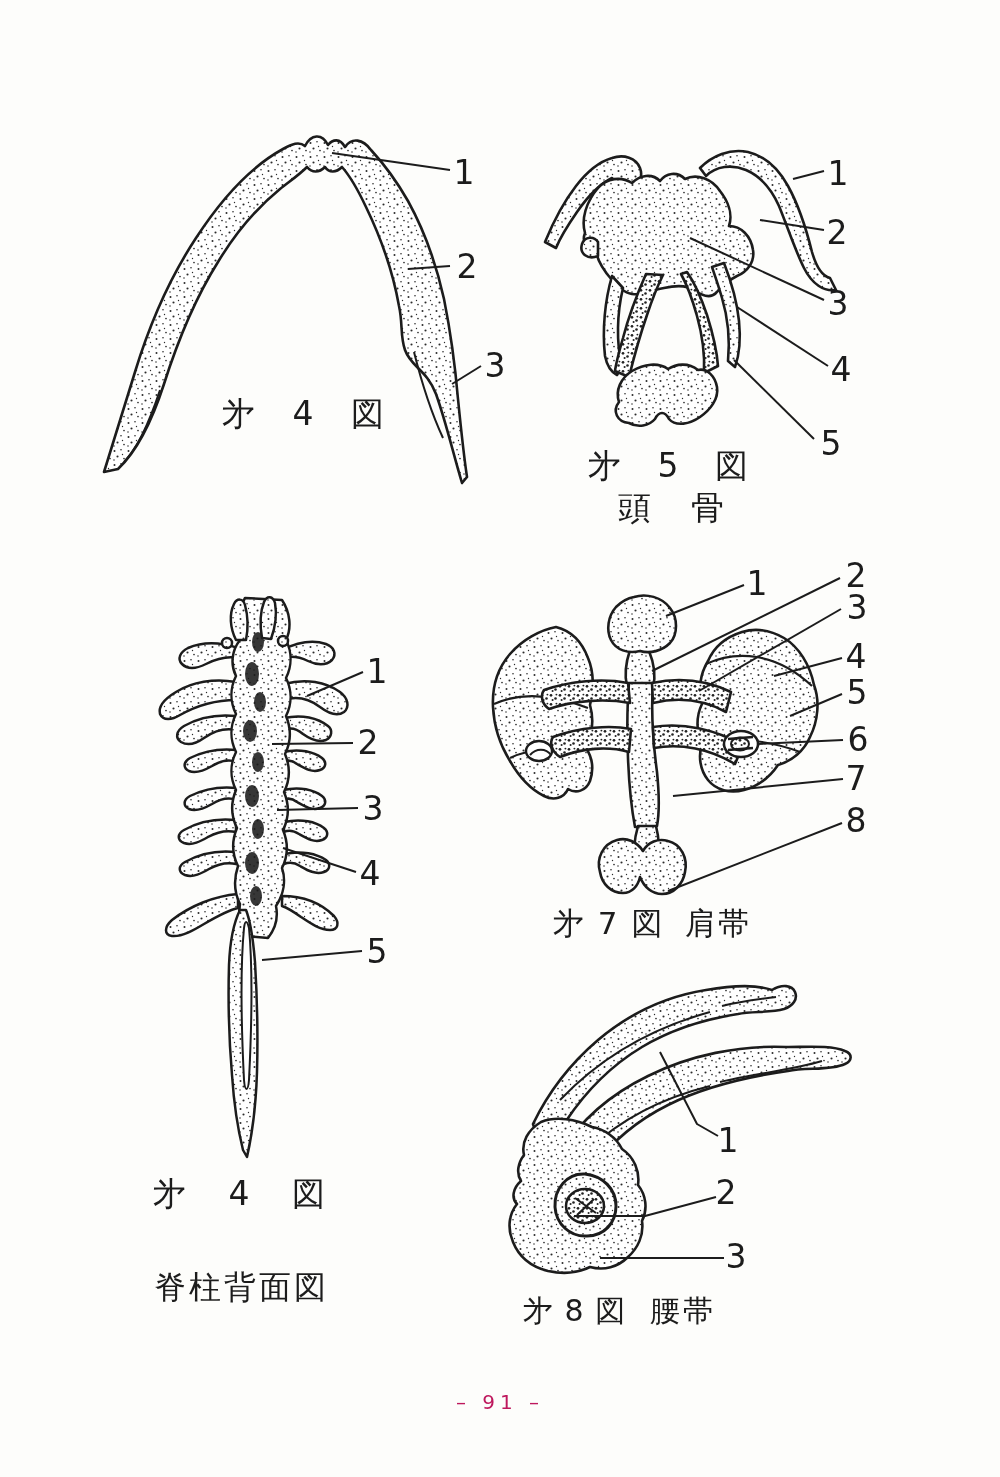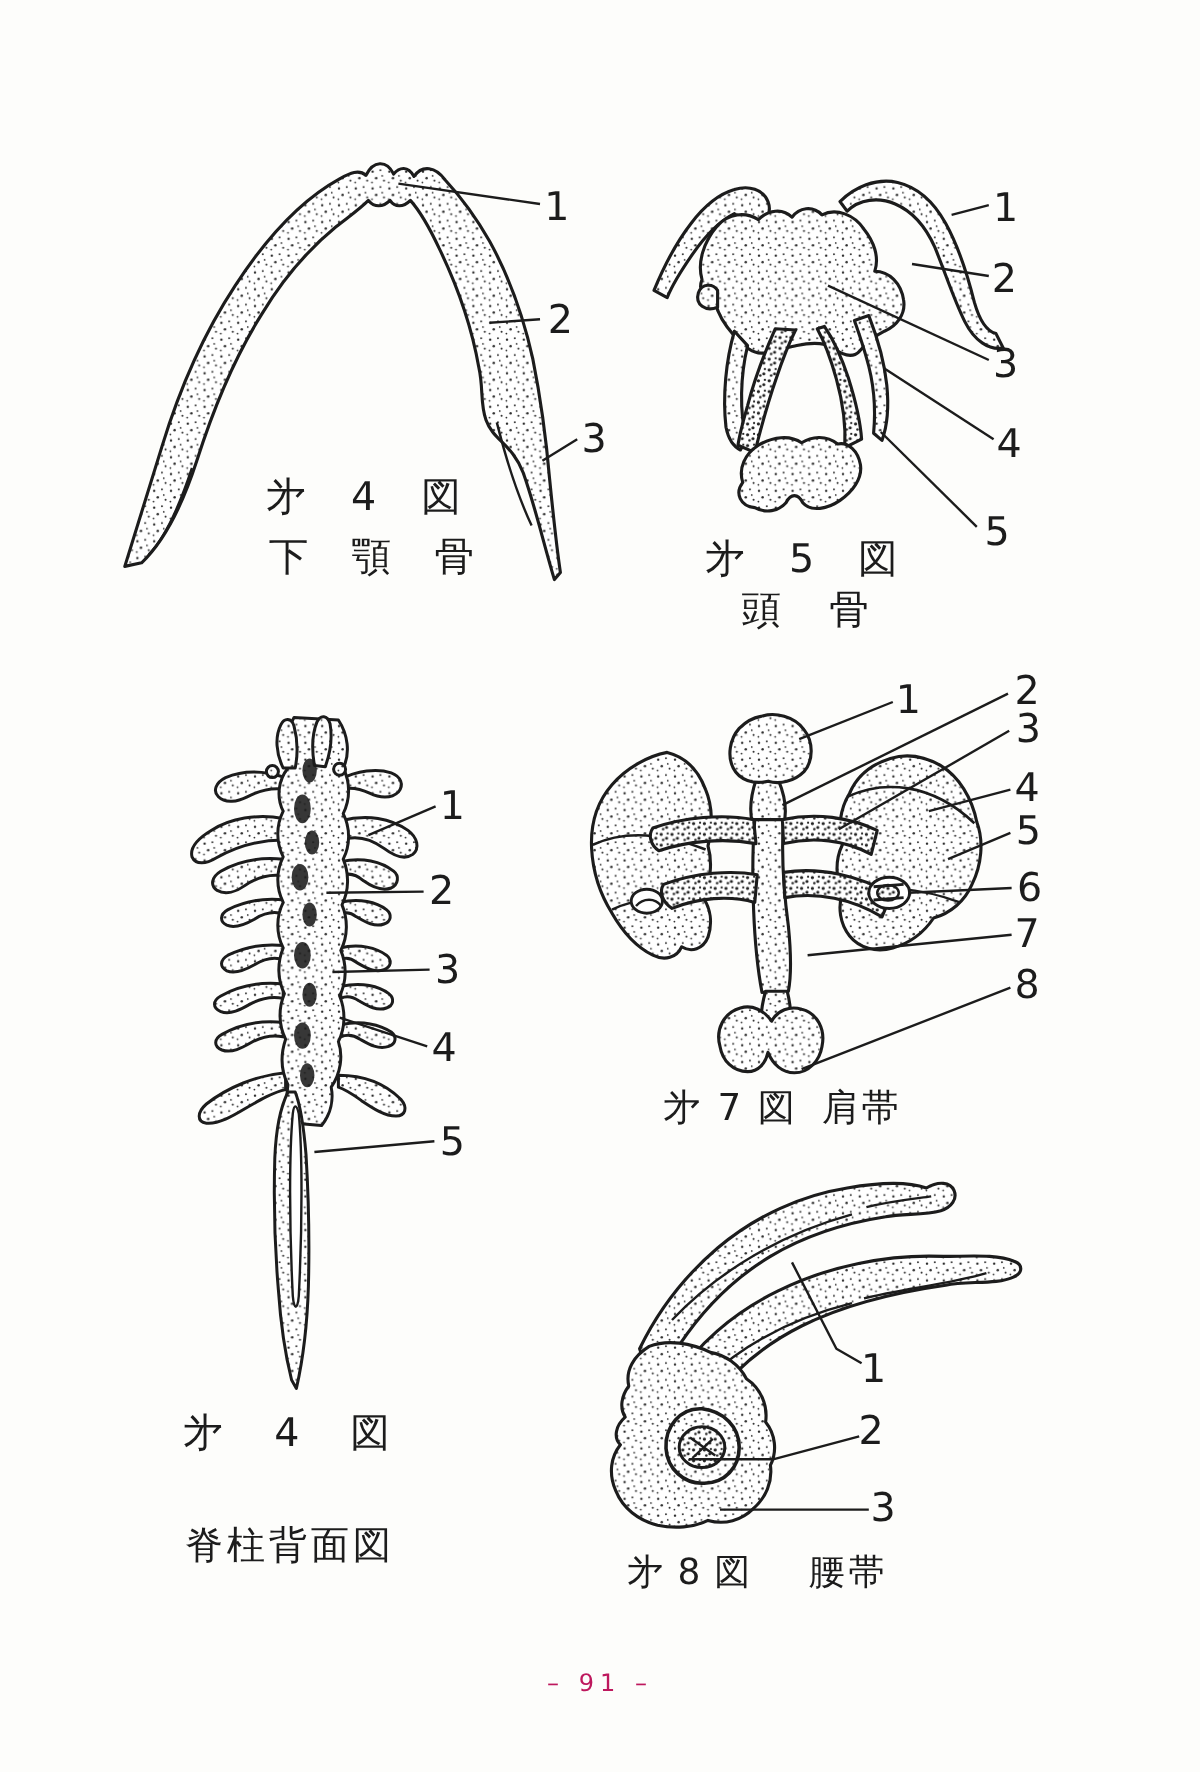--- a/index.html
+++ b/index.html
@@ -30,21 +30,21 @@
   }
   .cap.f4label{left:222px;top:396px;font-size:33px;word-spacing:27px;text-align:right;}
   .cap.f4title{left:224px;top:446px;font-size:33px;letter-spacing:36px;}
   .cap.f5label{left:588px;top:448px;font-size:33px;word-spacing:26px;text-align:right;}
   .cap.f5title{left:618px;top:490px;font-size:33px;letter-spacing:40px;}
   .cap.f6label{left:153px;top:1176px;font-size:33px;word-spacing:32px;}
   .cap.f6title{left:154px;top:1222px;font-size:32px;letter-spacing:3px;margin-top:48px;}
   .cap.f7label{left:553px;top:906px;font-size:31px;word-spacing:4px;}
   .cap.f7title{left:685px;top:906px;font-size:31px;letter-spacing:2px;}
   .cap.f8label{left:523px;top:1294px;font-size:30px;word-spacing:2px;}
-  .cap.f8title{left:650px;top:1294px;font-size:30px;letter-spacing:3px;margin-left:24px;}
+  .cap.f8title{left:650px;top:1294px;font-size:30px;letter-spacing:3px;}
   .pagenum{
     position:absolute;left:500px;top:1390px;
     transform:translateX(-50%);
     font-size:20px;letter-spacing:5px;color:#be185d;
     font-family:"DejaVu Sans", sans-serif;
   }
 </style>
 </head>
 <body>
 
@@ -276,21 +276,20 @@
 <span class="num" style="left:857px;top:692px">5</span>
 <span class="num" style="left:858px;top:739px">6</span>
 <span class="num" style="left:856px;top:778px">7</span>
 <span class="num" style="left:856px;top:820px">8</span>
 
 <span class="num" style="left:728px;top:1140px">1</span>
 <span class="num" style="left:726px;top:1192px">2</span>
 <span class="num" style="left:736px;top:1256px">3</span>
 
 <div class="cap f4label">㐧 4 図</div>
-<div class="cap f4title">下顎骨</div>
 <div class="cap f5label">㐧 5 図</div>
 <div class="cap f5title">頭骨</div>
 <div class="cap f6label">㐧 4 図</div>
 <div class="cap f6title">脊柱背面図</div>
 <div class="cap f7label">㐧 7 図</div>
 <div class="cap f7title">肩帯</div>
 <div class="cap f8label">㐧 8 図</div>
 <div class="cap f8title">腰帯</div>
 
 <div class="pagenum">– 91 –</div>

